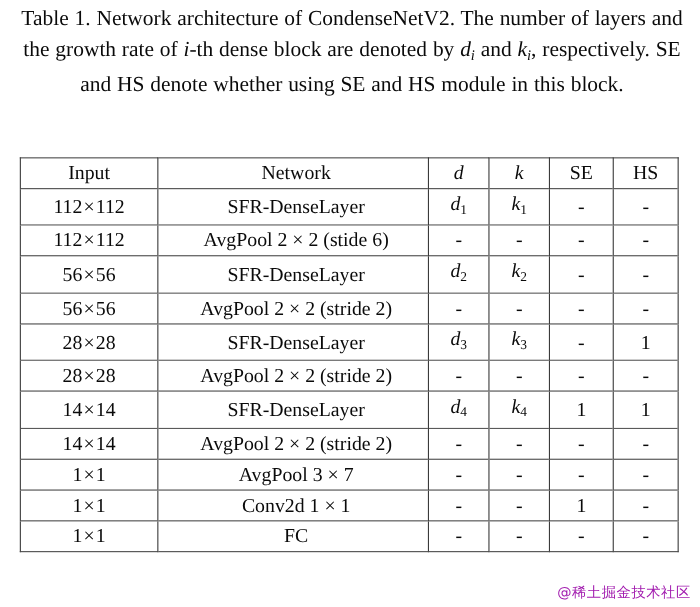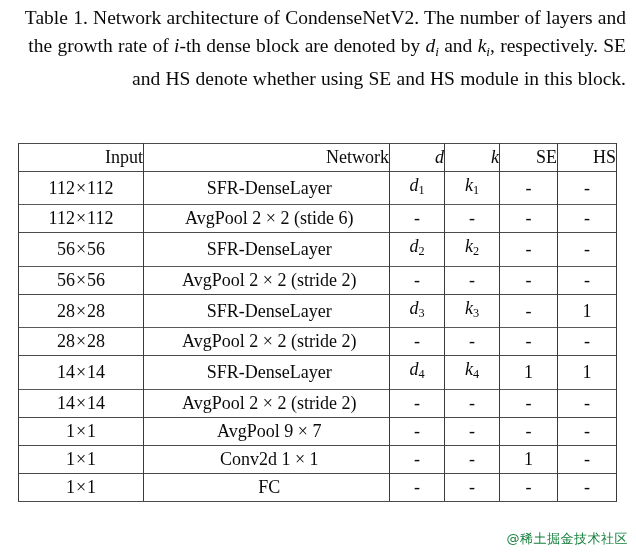--- a/index.html
+++ b/index.html
@@ -12,21 +12,21 @@
     position:relative;
   }
   .page{position:relative;width:636px;height:552px;}
 
   
   .caption{
     position:absolute;
     left:14px; top:4px; width:612px;
     font-size:19.5px;
     line-height:27.5px;
-    text-align:right;
+    text-align:center;
     letter-spacing:0.0px;
     word-spacing:0.4px;
   }
   .caption .it{font-style:italic;}
   .sub{font-size:0.68em;vertical-align:-0.28em;font-style:italic;}
   .sub-up{font-size:0.68em;vertical-align:-0.28em;font-style:normal;}
 
   
   .tbl-wrap{
     position:absolute;
@@ -58,36 +58,36 @@
   col.c-se{width:58px;}
   col.c-hs{width:59px;}
 
   
   .vr-l{border-left:1.1px solid #3a3a3a;}
   .vr-r{border-right:1.1px solid #3a3a3a;}
   .dbl-a{border-right:1.1px solid #3a3a3a;}
   .dbl-b{border-left:1.1px solid #3a3a3a;}
 
   
-  tr.rule-top > td, tr.rule-top > th{border-top:1.8px solid #4a4a4a;text-align:right;}
+  tr.rule-top > td, tr.rule-top > th{border-top:1.8px solid #4a4a4a;}
   tr.rule-thick > td, tr.rule-thick > th{border-top:1.8px solid #4a4a4a;}
   tr.rule-thin > td, tr.rule-thin > th{border-top:1.0px solid #5a5a5a;}
   tr.rule-bottom-row > td{border-bottom:1.8px solid #4a4a4a;}
 
   .math{font-style:italic;font-family:"Liberation Serif","DejaVu Serif",serif;}
   .times{font-style:normal;padding:0 1px;}
   .dash{font-style:normal;}
 
   
   .watermark{
     position:absolute;
     right:8px; bottom:4px;
     font-family:"DejaVu Sans","Liberation Sans",sans-serif;
     font-size:13px;
-    color:#15803d;
+    color:#a21caf;
     letter-spacing:0.5px;
     user-select:none;
   }
 </style>
 </head>
 <body>
 
 <div class="page">
 
   <div class="caption">
@@ -185,21 +185,21 @@
             <td class="dbl-b"></td>
             <td class="vr-r">AvgPool 2 × 2 (stride 2)</td>
             <td class="vr-r"><span class="dash">-</span></td>
             <td class="vr-r"><span class="dash">-</span></td>
             <td class="vr-r">-</td>
             <td class="vr-r">-</td>
           </tr>
           <tr class="rule-thick">
             <td class="vr-l dbl-a">1<span class="times">×</span>1</td>
             <td class="dbl-b"></td>
-            <td class="vr-r">AvgPool 9 × 7</td>
+            <td class="vr-r">AvgPool 3 × 7</td>
             <td class="vr-r"><span class="dash">-</span></td>
             <td class="vr-r"><span class="dash">-</span></td>
             <td class="vr-r">-</td>
             <td class="vr-r">-</td>
           </tr>
           <tr class="rule-thick">
             <td class="vr-l dbl-a">1<span class="times">×</span>1</td>
             <td class="dbl-b"></td>
             <td class="vr-r">Conv2d 1 × 1</td>
             <td class="vr-r"><span class="dash">-</span></td>

